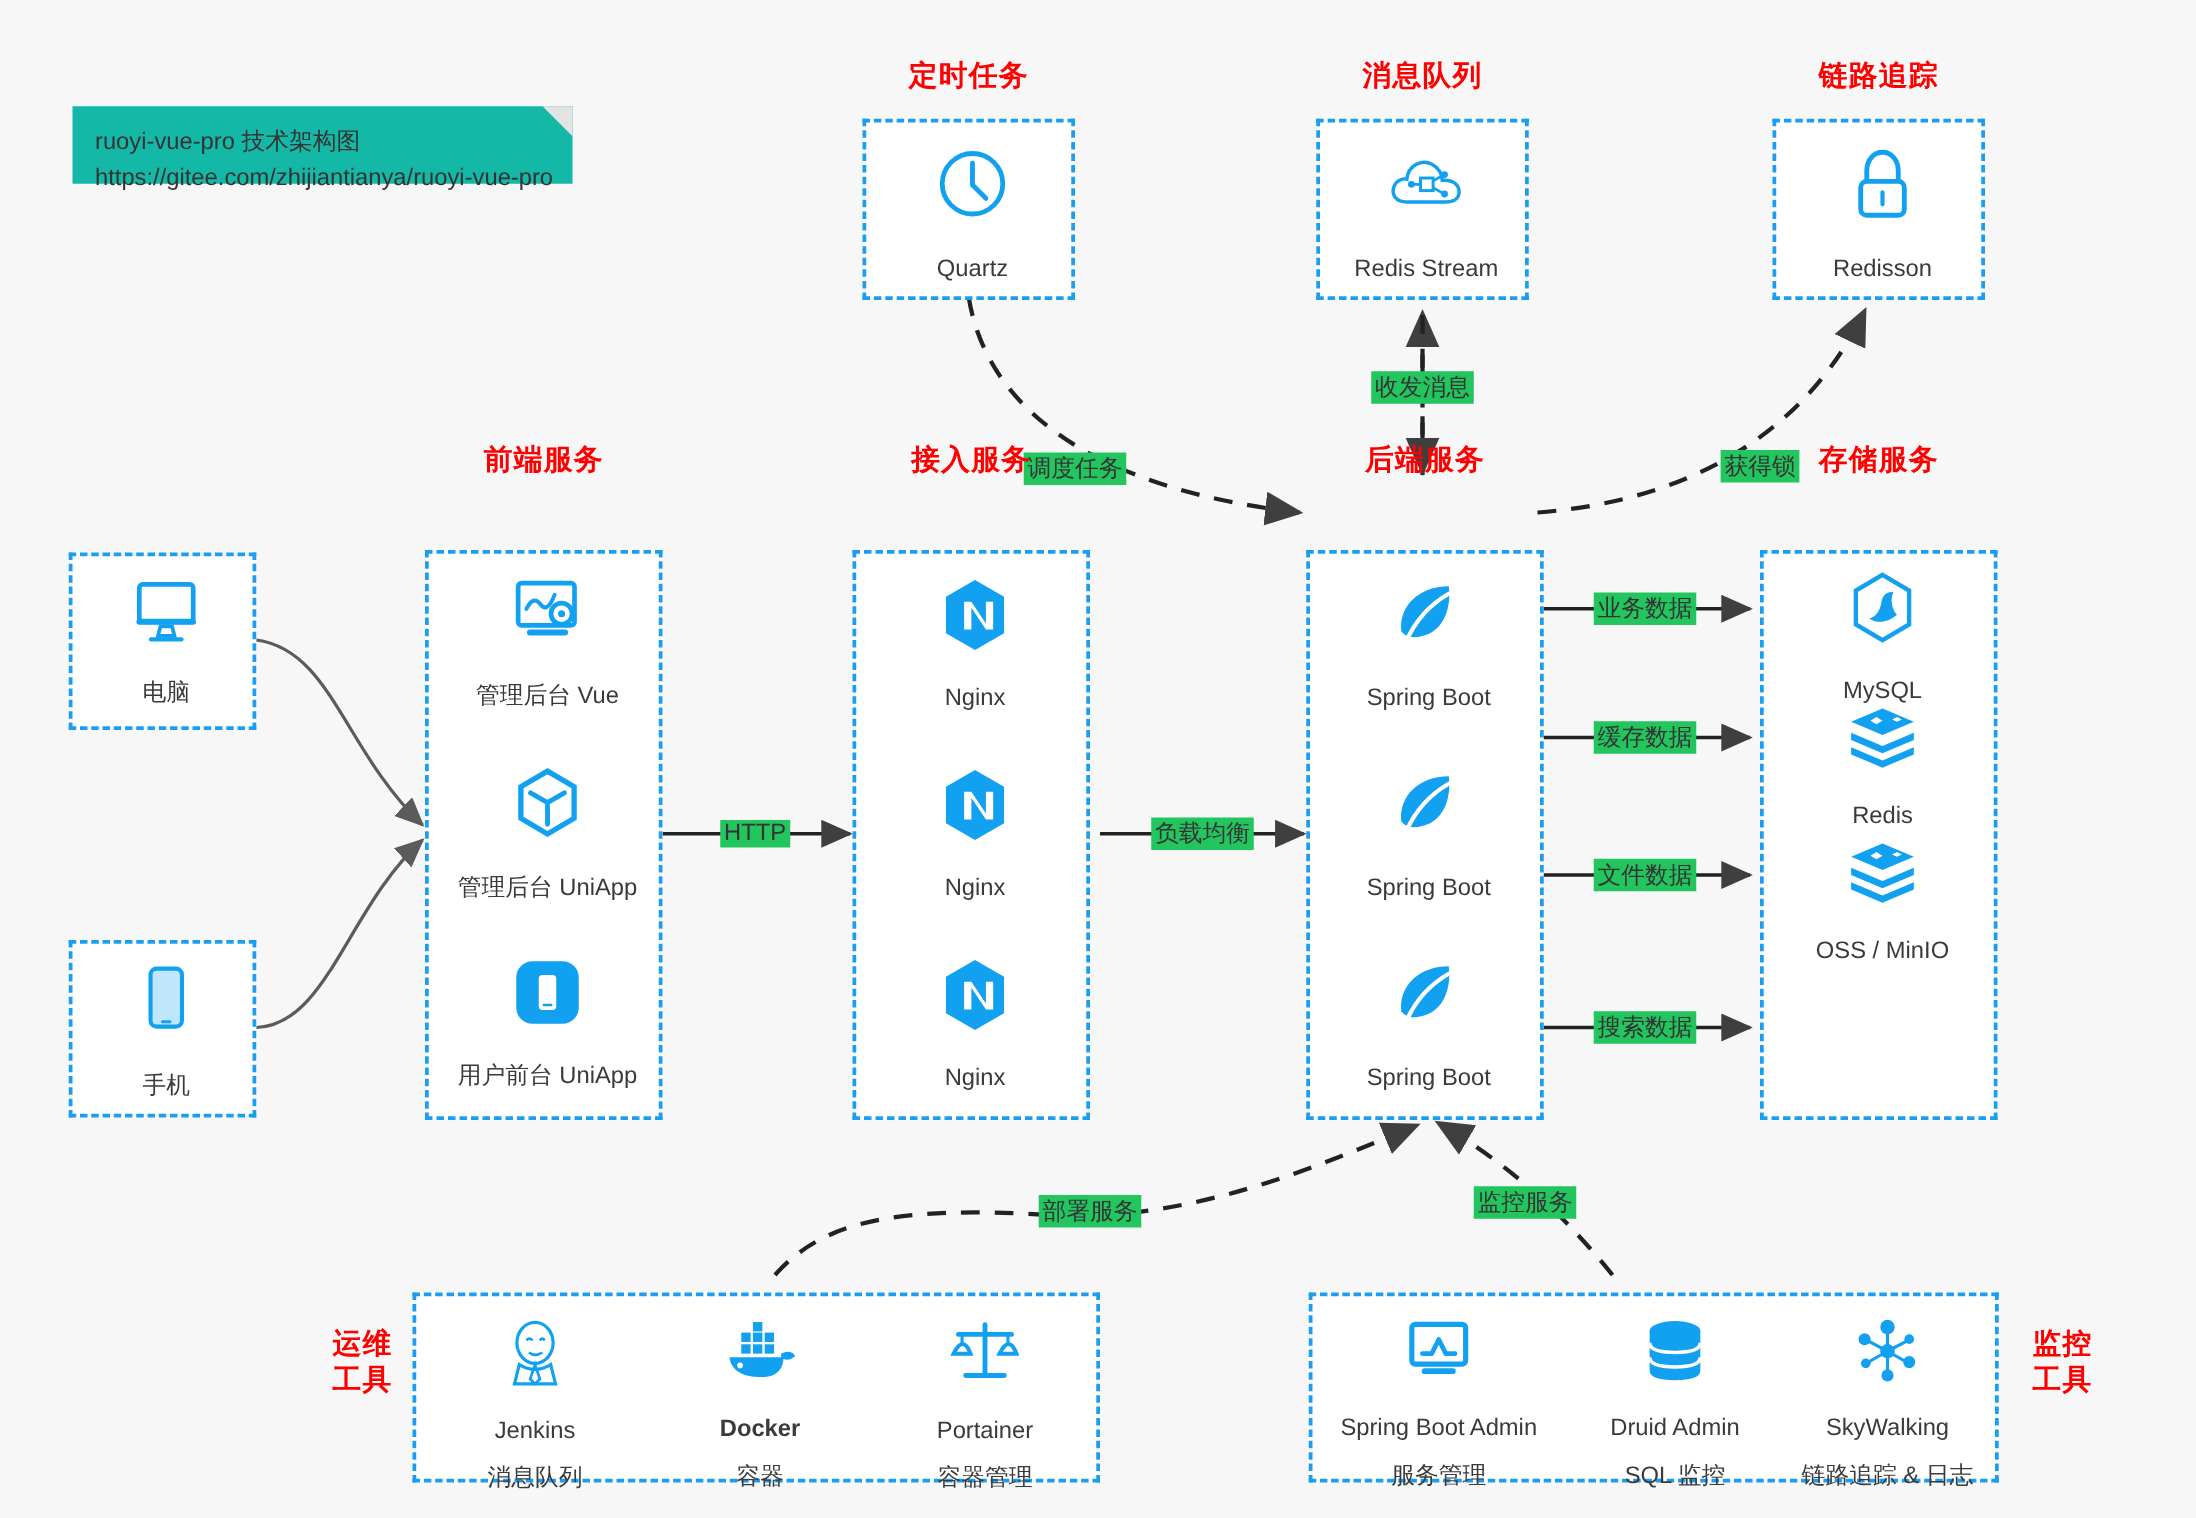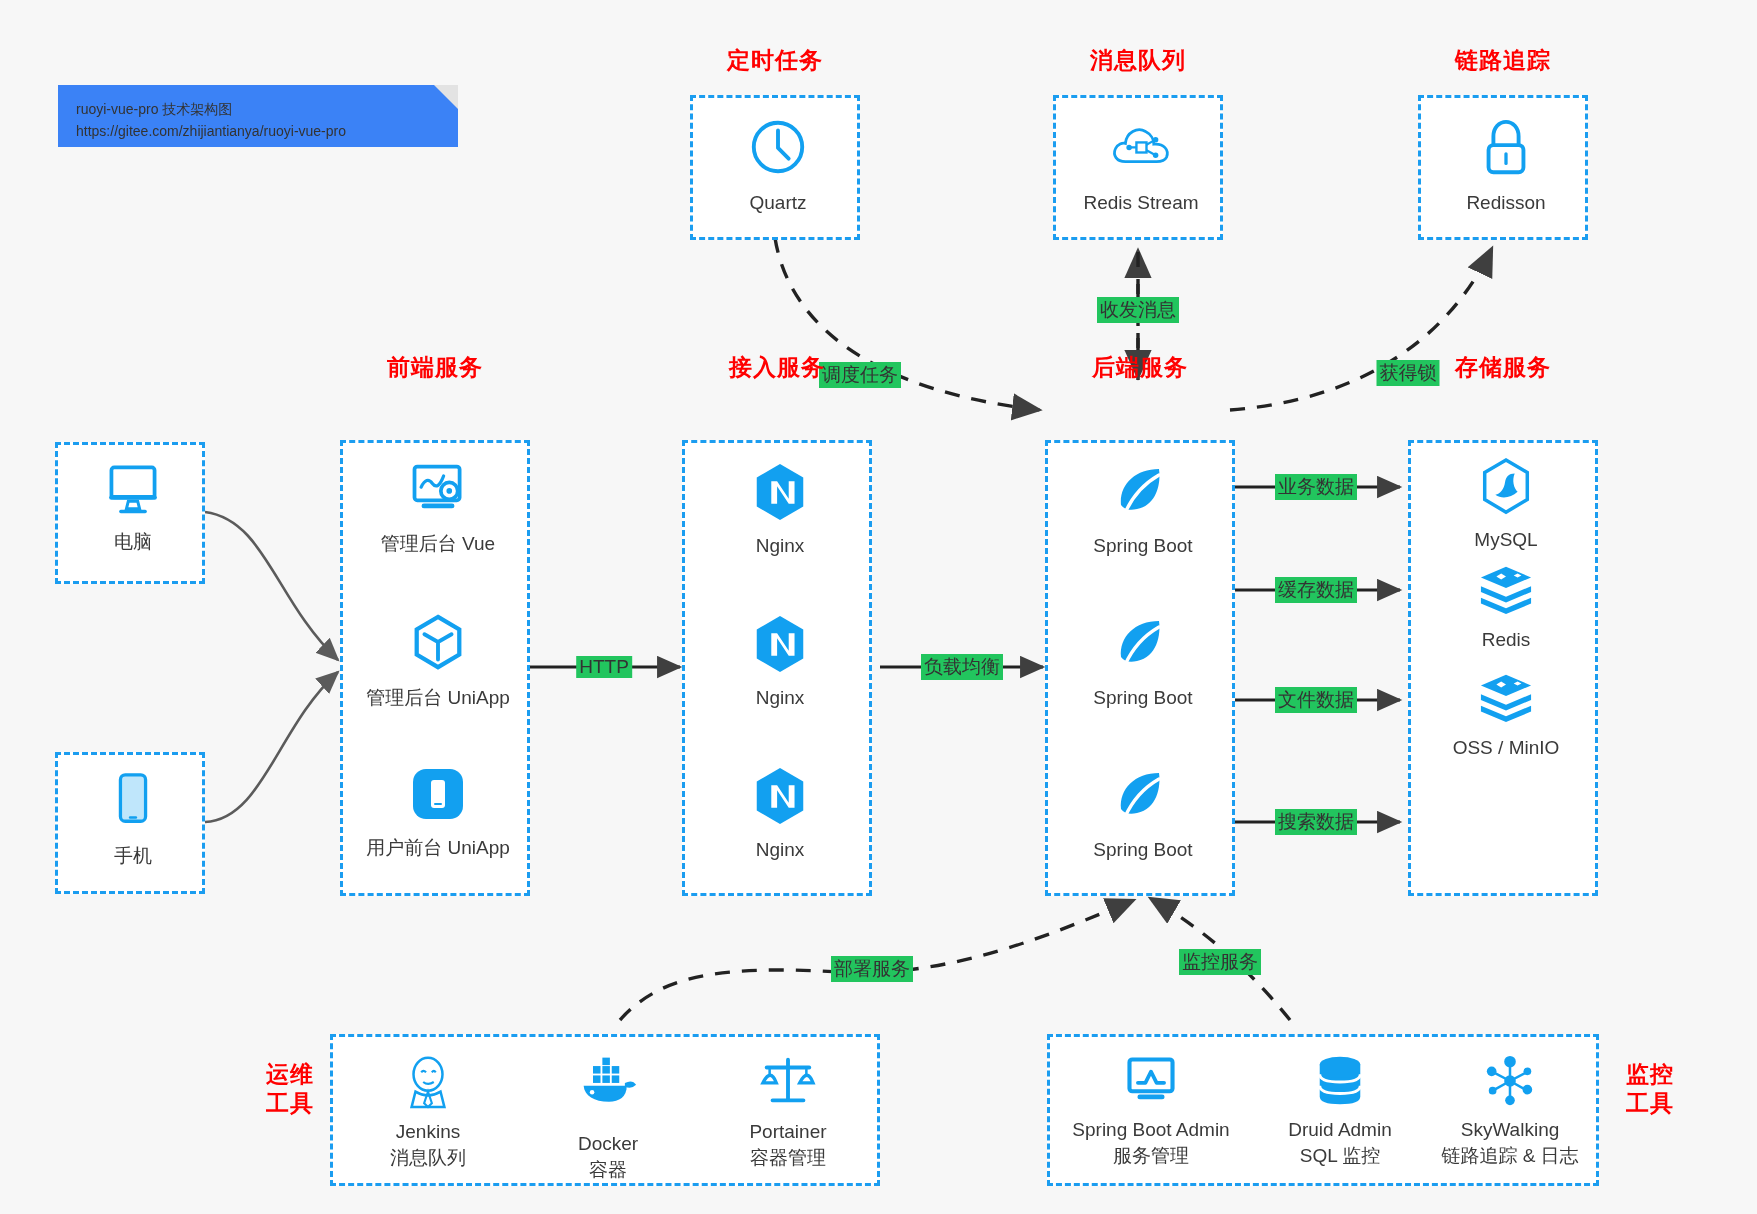--- a/index.html
+++ b/index.html
@@ -30,33 +30,34 @@
     text-align:center;
   }
   .grp-title.side{line-height:1.25;}
 
   
   .node{
     position:absolute;
     display:flex;flex-direction:column;
     align-items:center;justify-content:flex-start;
     text-align:center;
+    gap:12px;
   }
   .node .lbl{
     font-size:19px;color:#3a3a3a;white-space:nowrap;line-height:1.35;
   }
   .ico{display:block;}
 
   
   .note{
     position:absolute;
-    background:#3b82f6;
+    background:#14b8a6;
     padding:14px 18px 16px 18px;
     box-sizing:border-box;
-    font-size:14px;
+    font-size:19px;
     color:#333;
     line-height:1.55;
   }
   .note .fold{
     position:absolute;right:0;top:0;width:0;height:0;
     border-left:24px solid transparent;
     border-top:24px solid #e3e3e3;
   }
   .note div{white-space:nowrap;}
 
@@ -356,21 +357,21 @@
           <rect x="36" y="22" width="8" height="8" fill="#12a0f0"></rect>
           <rect x="16" y="12" width="8" height="8" fill="#12a0f0"></rect>
           <rect x="26" y="12" width="8" height="8" fill="#12a0f0"></rect>
           <rect x="36" y="12" width="8" height="8" fill="#12a0f0"></rect>
           <rect x="26" y="3" width="8" height="8" fill="#12a0f0"></rect>
           <path d="M6 33 L52 33 C52 45 44 50 33 50 C17 50 7 44 6 33 Z" fill="#12a0f0"></path>
           <path d="M50 30 q8 -4 12 2 q-5 5 -12 2 Z" fill="#12a0f0"></path>
           <circle cx="15" cy="40" r="2.4" fill="#fff"></circle>
         </svg>
       </span>
-      <span class="lbl" style="margin-top:16px;">Docker</span>
+      <span class="lbl" style="margin-top:3px;font-weight:bold;">Docker</span>
       <span class="lbl">容器</span>
     </div>
     <div class="node" style="left:370px;top:16px;width:170px;">
       <span class="ico">
         <svg width="58" height="58" viewBox="0 0 60 58">
           <path d="M30 6 L30 48 M14 48 L46 48" stroke="#12a0f0" stroke-width="4" stroke-linecap="round"></path>
           <path d="M8 14 L52 14" stroke="#12a0f0" stroke-width="4" stroke-linecap="round"></path>
           <path d="M4 30 q8 -16 14 0 Z" fill="none" stroke="#12a0f0" stroke-width="3.4"></path>
           <path d="M42 30 q8 -16 14 0 Z" fill="none" stroke="#12a0f0" stroke-width="3.4"></path>
           <path d="M11 14 L11 22 M49 14 L49 22" stroke="#12a0f0" stroke-width="2.6"></path>

